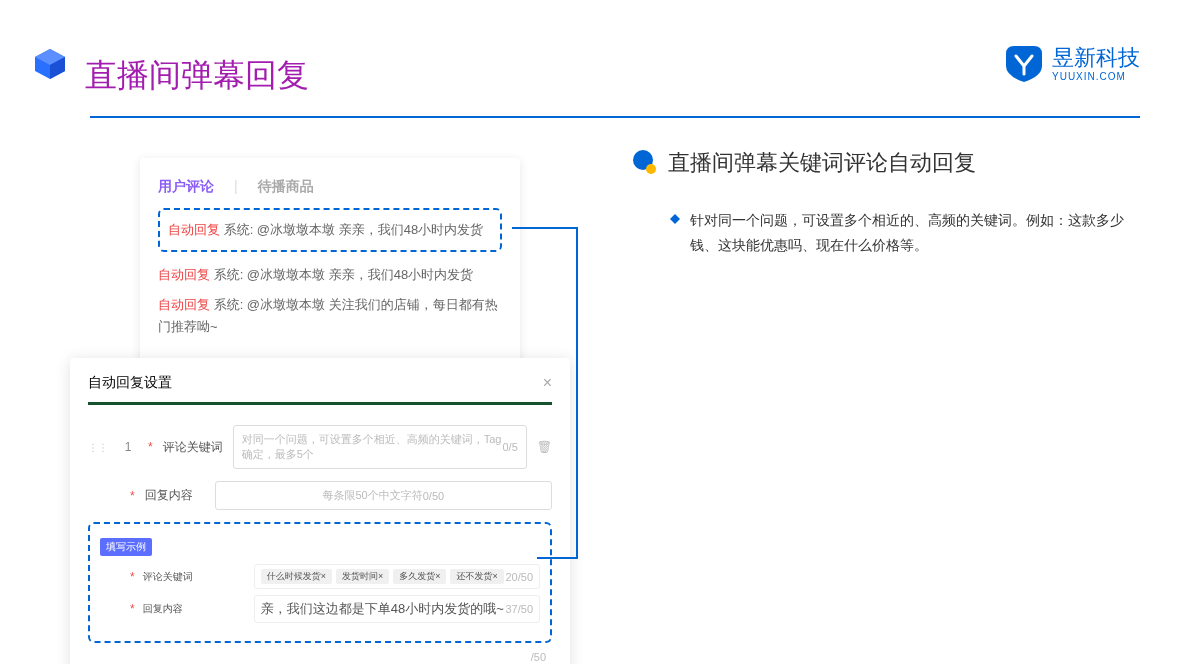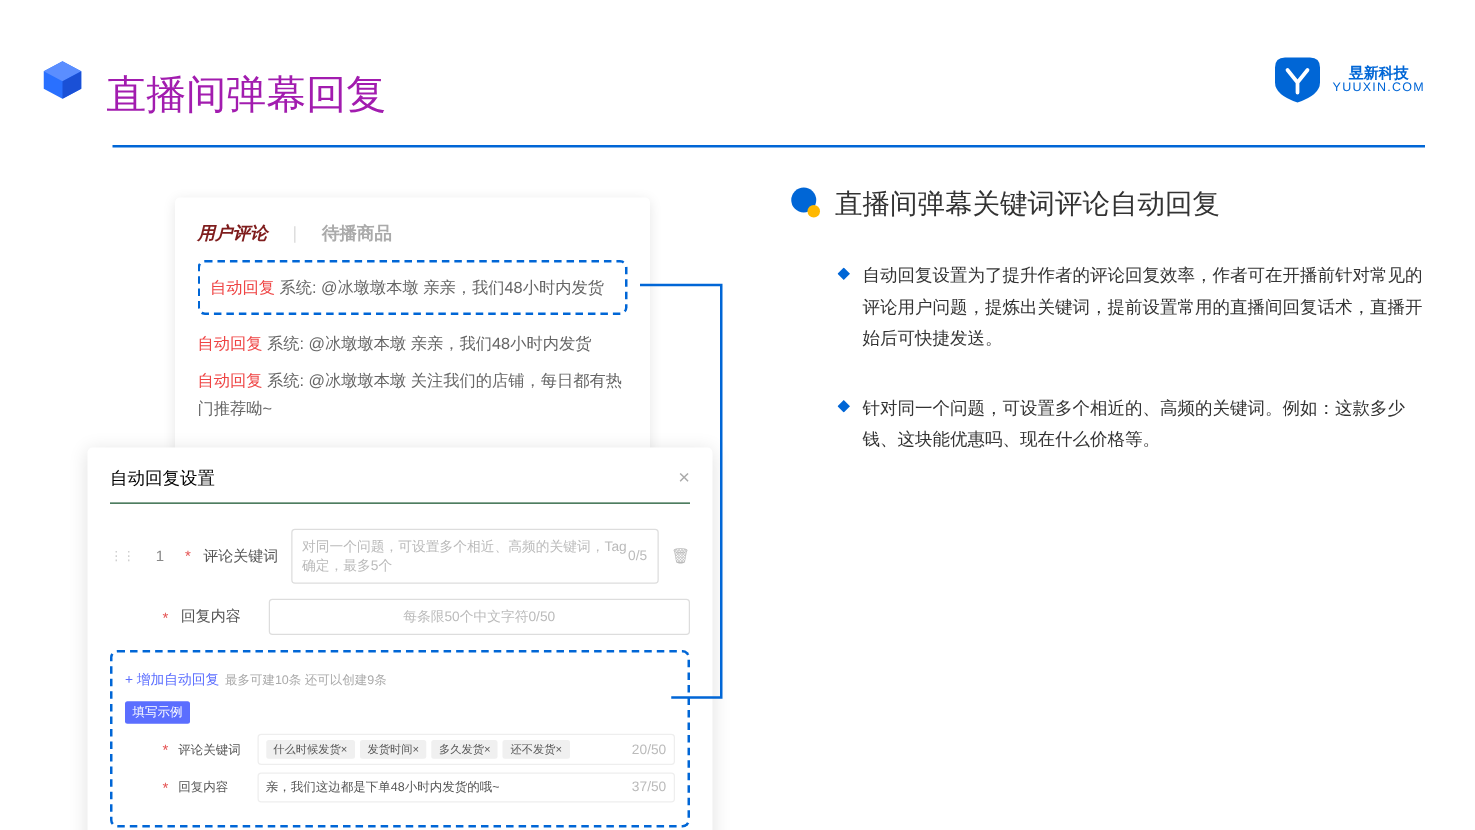--- a/index.html
+++ b/index.html
@@ -6,58 +6,58 @@
 body { width: 1180px; height: 664px; font-family: "Microsoft YaHei", sans-serif; background: #fff; position: relative; }
 
 
 .header { padding: 30px 40px 10px 30px; display: flex; align-items: center; justify-content: space-between; }
 .header-left { display: flex; align-items: center; gap: 15px; }
 .title-icon { width: 40px; height: 40px; }
 .page-title { font-size: 32px; font-weight: 500; color: #a21caf; margin-top: 24px; }
 .brand { display: flex; align-items: center; gap: 8px; }
 .brand-icon { width: 40px; height: 40px; }
 .brand-text { display: flex; flex-direction: column; line-height: 1.2; }
-.brand-name { font-size: 12px; font-weight: bold; color: #0066d6; text-align: center; }
+.brand-name { font-size: 22px; font-weight: normal; color: #0066d6; }
 .brand-url { font-size: 10px; color: #0066d6; letter-spacing: 1px; }
 .header-divider { height: 2px; background: #0066d6; margin: 8px 40px 0 90px; }
 
 
 .main { display: flex; padding: 30px 40px 0 70px; gap: 60px; }
 
 
 .mockup-wrap { position: relative; width: 500px; height: 490px; }
 .card1 { position: absolute; top: 10px; left: 70px; width: 380px; background: #fff; border-radius: 4px; box-shadow: 0 2px 10px rgba(0,0,0,0.1); padding: 20px 18px 18px; z-index: 2; }
 .tabs { display: flex; gap: 20px; border-bottom: none; margin-bottom: 12px; font-size: 14px; }
-.tab-active { font-weight: bold; color: #7f1d1d; font-style: italic; }
+.tab-active { font-weight: bold; color: #8b5cf6; }
 .tab-inactive { color: #aaa; font-weight: bold; }
 .tab-divider { color: #ddd; }
 .comment-block { border: 2px dashed #0066d6; border-radius: 6px; padding: 10px 8px; margin-bottom: 12px; font-size: 13px; line-height: 1.5; position: relative; }
 .comment-row { font-size: 13px; line-height: 1.7; color: #666; margin-bottom: 8px; }
 .auto-reply-tag { color: #ef4444; font-weight: 500; }
 .sys-text { color: #666; }
 .card2 { position: absolute; top: 210px; left: 0; width: 500px; background: #fff; border-radius: 4px; box-shadow: 0 2px 15px rgba(0,0,0,0.12); padding: 16px 18px 18px; z-index: 3; }
-.card2-header { display: flex; justify-content: space-between; align-items: center; border-bottom: 1px solid #14532d; padding-bottom: 10px; margin-bottom: 20px; font-size: 14px; }
+.card2-header { display: flex; justify-content: space-between; align-items: center; border-bottom: 3px solid #14532d; padding-bottom: 10px; margin-bottom: 20px; font-size: 14px; }
 .close-btn { color: #aaa; font-size: 16px; }
 .setting-row { display: flex; align-items: center; gap: 10px; margin-bottom: 12px; font-size: 12px; }
 .row-num { color: #888; width: 20px; text-align: center; }
 .req-star { color: #e55353; font-size: 12px; }
 .row-label { color: #555; font-size: 12px; width: 60px; }
 .input-box { flex: 1; border: 1px solid #ddd; border-radius: 3px; padding: 6px 8px; display: flex; justify-content: center; align-items: center; min-height: 28px; }
 .input-placeholder { color: #bbb; font-size: 11px; }
 .counter { color: #bbb; font-size: 11px; }
 .example-block { border: 2px dashed #0066d6; border-radius: 6px; padding: 12px 10px; margin-top: 10px; }
 .add-link { color: #5b6eff; font-size: 11px; }
 .add-note { color: #aaa; font-size: 10px; }
 .ex-badge { display: inline-block; background: #5b6eff; color: #fff; font-size: 10px; padding: 2px 6px; border-radius: 2px; margin-bottom: 8px; }
 .ex-row { display: flex; align-items: center; gap: 8px; font-size: 10px; margin-bottom: 6px; }
 .ex-label { color: #555; width: 55px; }
-.ex-input { flex: 1; border: 1px solid #eee; border-radius: 3px; padding: 4px 6px; display: flex; align-items: center; justify-content: space-between; min-height: 24px; background: #fff; }
+.ex-input { flex: 1; border: 1px solid #eee; border-radius: 3px; padding: 4px 6px; display: flex; align-items: center; justify-content: space-between; min-height: 24px; background: #fff; margin-left: 48px; }
 .tag-list { display: flex; gap: 4px; }
 .tag { background: #f0f0f0; color: #555; padding: 1px 6px; border-radius: 2px; font-size: 9px; }
-.ex-content { color: #555; font-size: 10px; }
+.ex-content { color: #555; font-size: 13px; }
 .trash-icon { color: #bbb; font-size: 12px; }
 
 
 .connector { position: absolute; top: 75px; left: 442px; width: 90px; height: 440px; z-index: 5; pointer-events: none; }
 
 
 .right-panel { flex: 1; padding-top: 0; }
 .section-header { display: flex; align-items: center; gap: 10px; margin-bottom: 30px; }
 .bullet-icon { width: 28px; height: 28px; position: relative; }
 .section-title { font-size: 22px; font-weight: 500; color: #333; }
@@ -134,24 +134,20 @@
       </div>
       <div class="setting-row" style="padding-left:42px">
         <span class="req-star">*</span>
         <span class="row-label">回复内容</span>
         <div class="input-box">
           <span class="input-placeholder">每条限50个中文字符</span>
           <span class="counter">0/50</span>
         </div>
       </div>
       <div class="example-block">
-        <div style="margin-bottom:8px">
-          <span class="add-link">+ 增加自动回复</span>
-          <span class="add-note">最多可建10条 还可以创建9条</span>
-        </div>
         <span class="ex-badge">填写示例</span>
         <div class="ex-row">
           <span class="req-star" style="margin-left:30px">*</span>
           <span class="ex-label">评论关键词</span>
           <div class="ex-input">
             <div class="tag-list">
               <span class="tag">什么时候发货×</span>
               <span class="tag">发货时间×</span>
               <span class="tag">多久发货×</span>
               <span class="tag">还不发货×</span>
@@ -177,22 +173,16 @@
       <svg class="bullet-icon" viewBox="0 0 28 28">
         <circle cx="13" cy="11" r="10" fill="#0066d6"></circle>
         <circle cx="21" cy="20" r="5" fill="#ffb800"></circle>
       </svg>
       <h2 class="section-title">直播间弹幕关键词评论自动回复</h2>
     </div>
     <div class="bullet-item">
       <svg class="diamond" viewBox="0 0 10 10">
           <polygon points="5,0 10,5 5,10 0,5" fill="#0066d6"></polygon>
         </svg>
-      <p class="bullet-text">自动回复设置为了提升作者的评论回复效率，作者可在开播前针对常见的评论用户问题，提炼出关键词，提前设置常用的直播间回复话术，直播开始后可快捷发送。</p>
-    </div>
-    <div class="bullet-item">
-      <svg class="diamond" viewBox="0 0 10 10">
-          <polygon points="5,0 10,5 5,10 0,5" fill="#0066d6"></polygon>
-        </svg>
       <p class="bullet-text">针对同一个问题，可设置多个相近的、高频的关键词。例如：这款多少钱、这块能优惠吗、现在什么价格等。</p>
     </div>
   </div>
 </div>
 
 </body></html>

